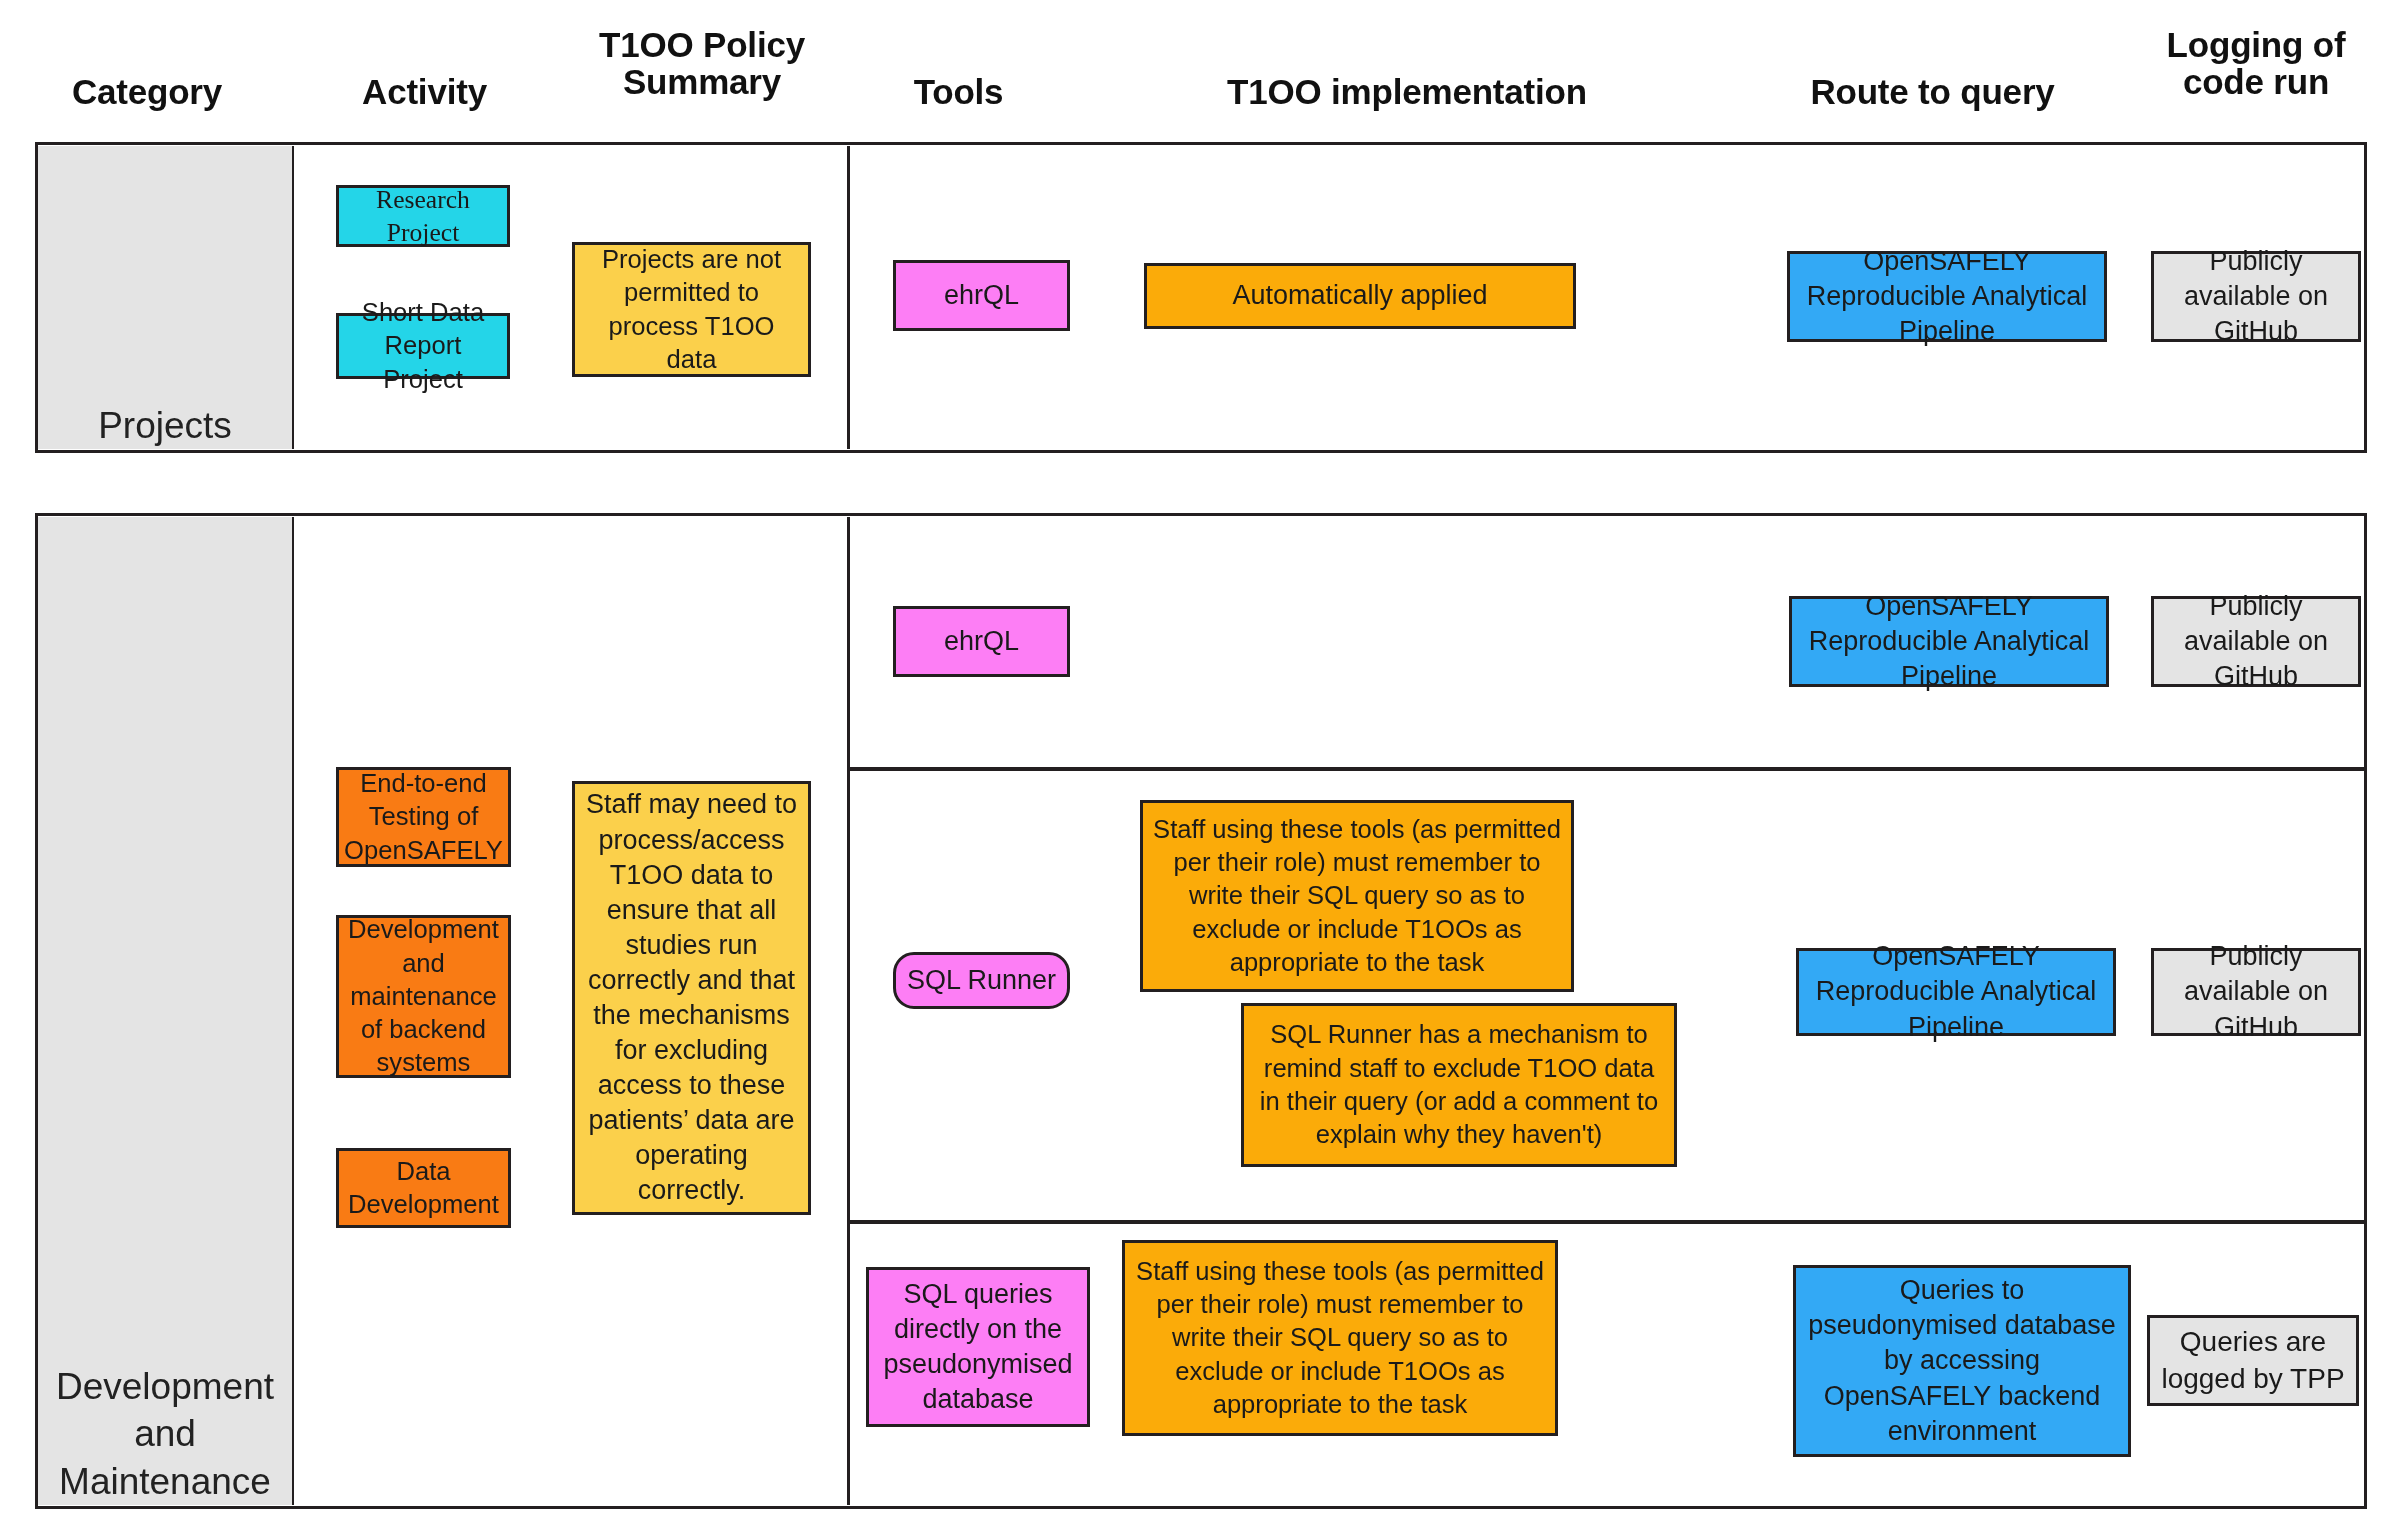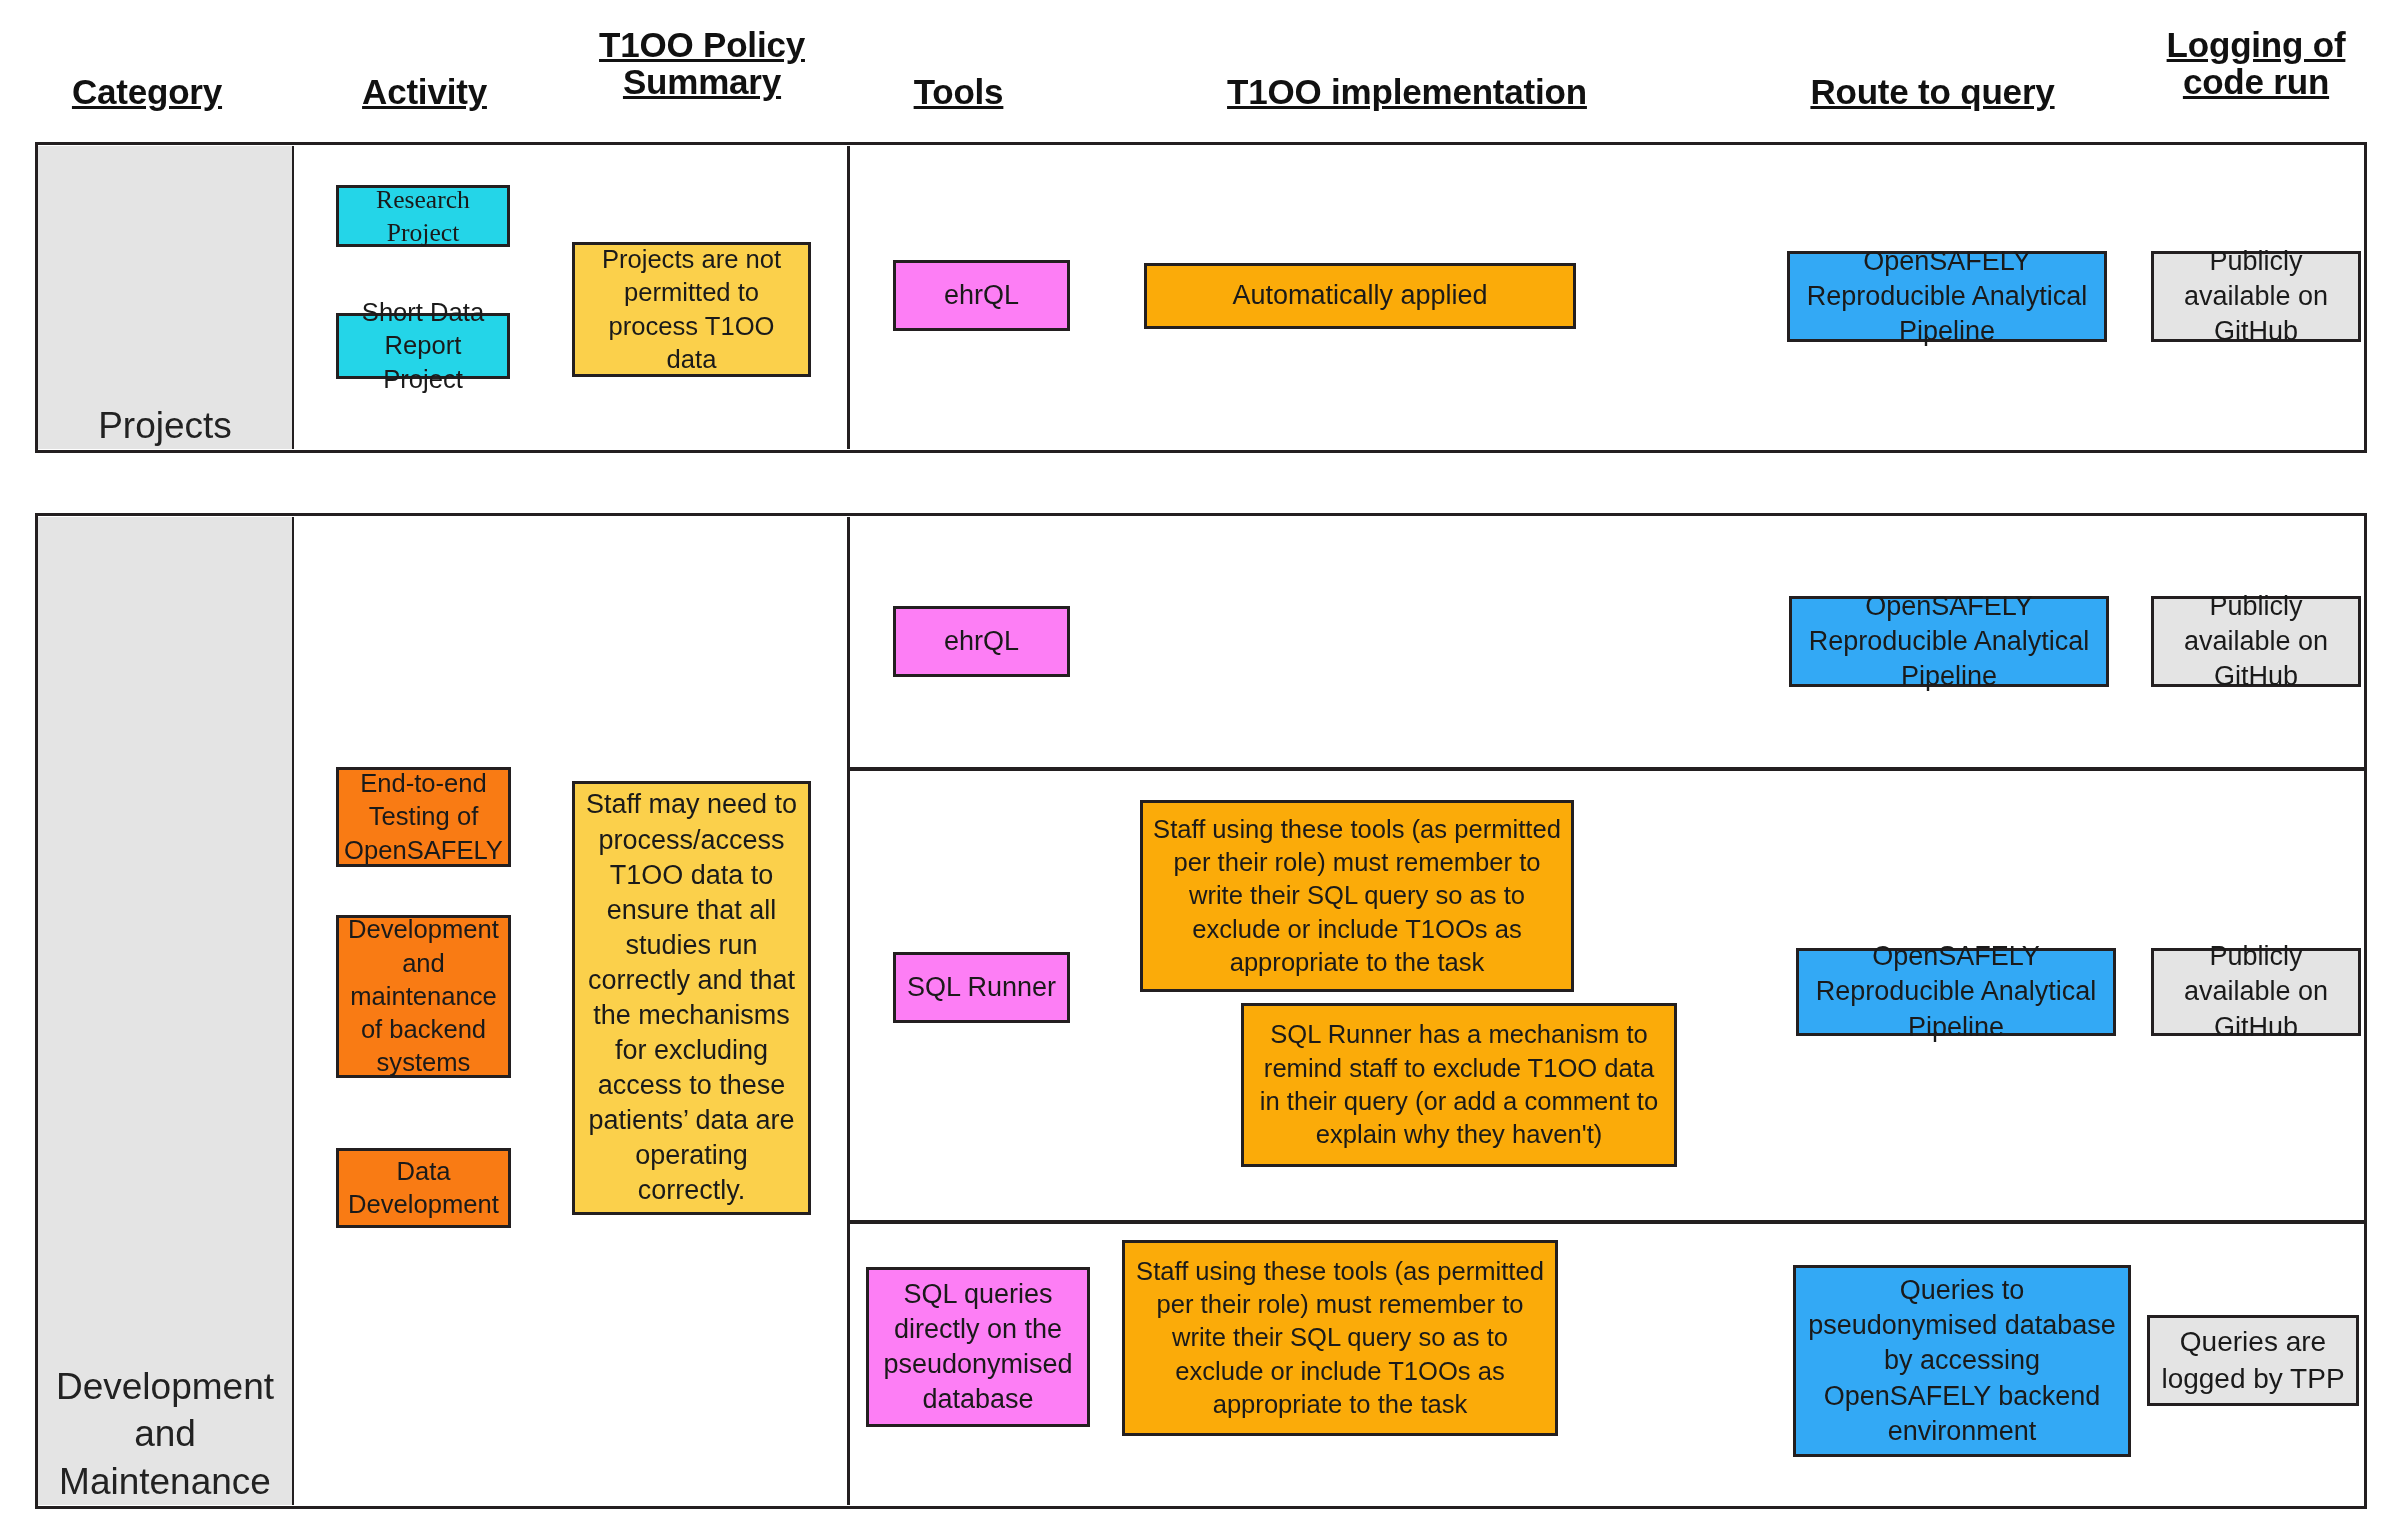--- a/index.html
+++ b/index.html
@@ -31,21 +31,21 @@
   }
   .col-head {
     position: absolute;
     text-align: center;
     font-weight: bold;
     font-size: 35px;
     line-height: 1.08;
     color: #111111;
     letter-spacing: -0.2px;
   }
-  .col-head span { display: block; text-decoration: underline; }
+  .col-head span { display: block; }
 
   
   .block {
     position: absolute;
     box-sizing: border-box;
     border: 3.7px solid #231f20;
     background: #ffffff;
   }
   .cat-cell {
     position: absolute;
@@ -195,21 +195,21 @@
   <div class="node n-pink fs30" style="left:893px; top:606px; width:177px; height:71px;">
     <span>ehrQL</span>
   </div>
   <div class="node n-blue fs30" style="left:1761px; top:596px; width:320px; height:91px;">
     <span>OpenSAFELY Reproducible Analytical Pipeline</span>
   </div>
   <div class="node n-grey fs30" style="left:2151px; top:596px; width:210px; height:91px;">
     <span>Publicly available on GitHub</span>
   </div>
 
-  <div class="node n-pink fs30" style="left:893px; top:952px; width:177px; height:71px;">
+  <div class="node n-pink fs30" style="left:893px; top:952px; width:177px; height:57px;border-radius:21px;">
     <span>SQL Runner</span>
   </div>
   <div class="node n-amber fs28" style="left:1140px; top:800px; width:434px; height:192px;">
     <span>Staff using these tools (as permitted per their role) must remember to write their SQL query so as to exclude or include T1OOs as appropriate to the task</span>
   </div>
   <div class="node n-amber fs28" style="left:1241px; top:1003px; width:436px; height:164px;">
     <span>SQL Runner has a mechanism to remind staff to exclude T1OO data in their query (or add a comment to explain why they haven't)</span>
   </div>
   <div class="node n-blue fs30" style="left:1768px; top:948px; width:320px; height:88px;">
     <span>OpenSAFELY Reproducible Analytical Pipeline</span>

